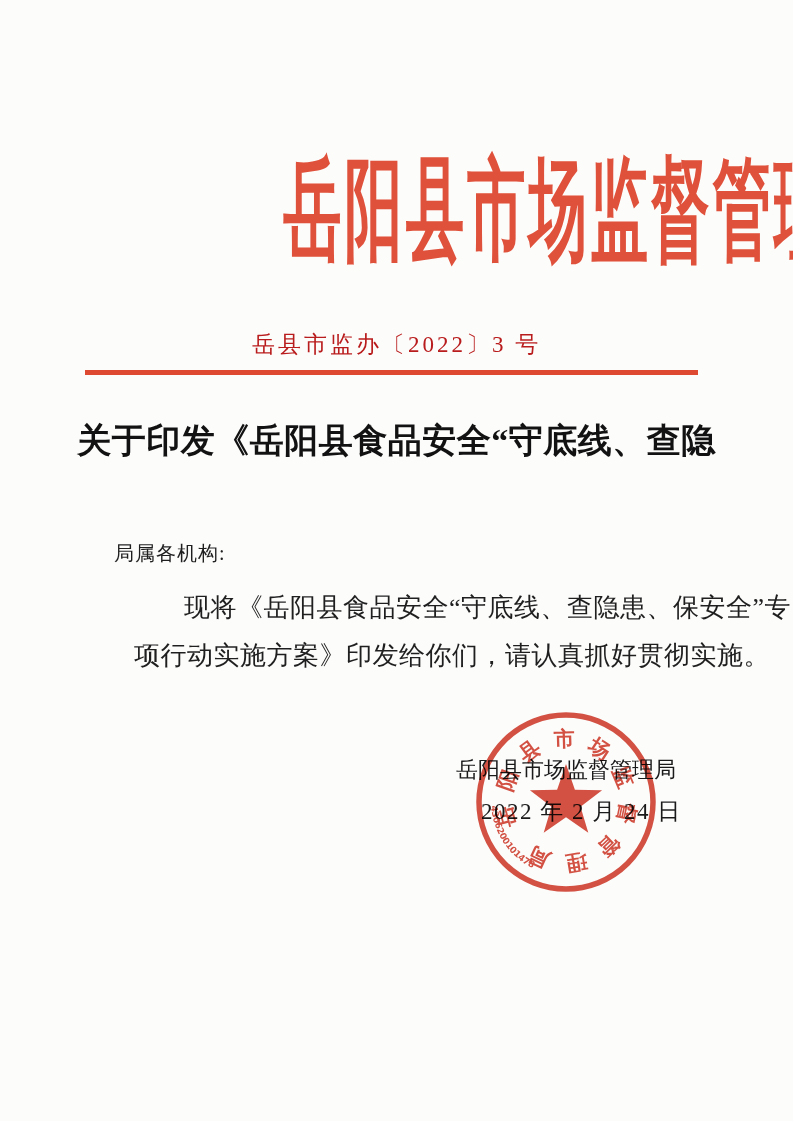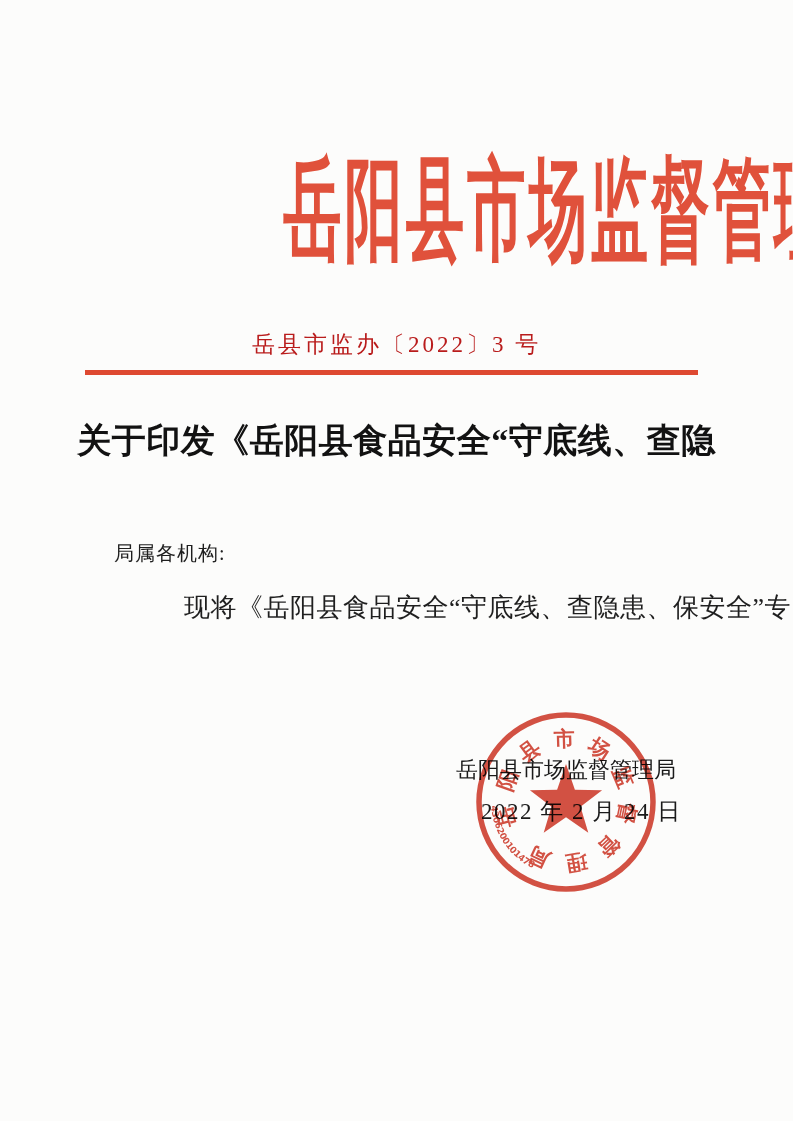--- a/index.html
+++ b/index.html
@@ -94,20 +94,21 @@
   <div class="red-divider"></div>
 
   <div class="doc-title">
     <div>关于印发《岳阳县食品安全“守底线、查隐</div>
   </div>
 
   <div class="salutation">局属各机构:</div>
 
   <div class="body-para">
     <div class="line indent">现将《岳阳县食品安全“守底线、查隐患、保安全”专</div>
+    <div class="line">项行动实施方案》印发给你们，请认真抓好贯彻实施。</div>
   </div>
 
   <div class="sig-org">岳阳县市场监督管理局</div>
 
   <div class="sig-date">2022 年 2 月 24 日</div>
 
   <svg class="seal-svg" viewBox="-100 -100 200 200">
     <circle class="seal-ring" cx="0" cy="1" r="87"></circle>
     <polygon class="seal-star" points="0,-38 8.9,-12.3 36.1,-11.7 14.5,4.7 22.3,30.7 0,15.2 -22.3,30.7 -14.5,4.7 -36.1,-11.7 -8.9,-12.3" transform="translate(0,1)"></polygon>
     <g id="seal-org-text">

